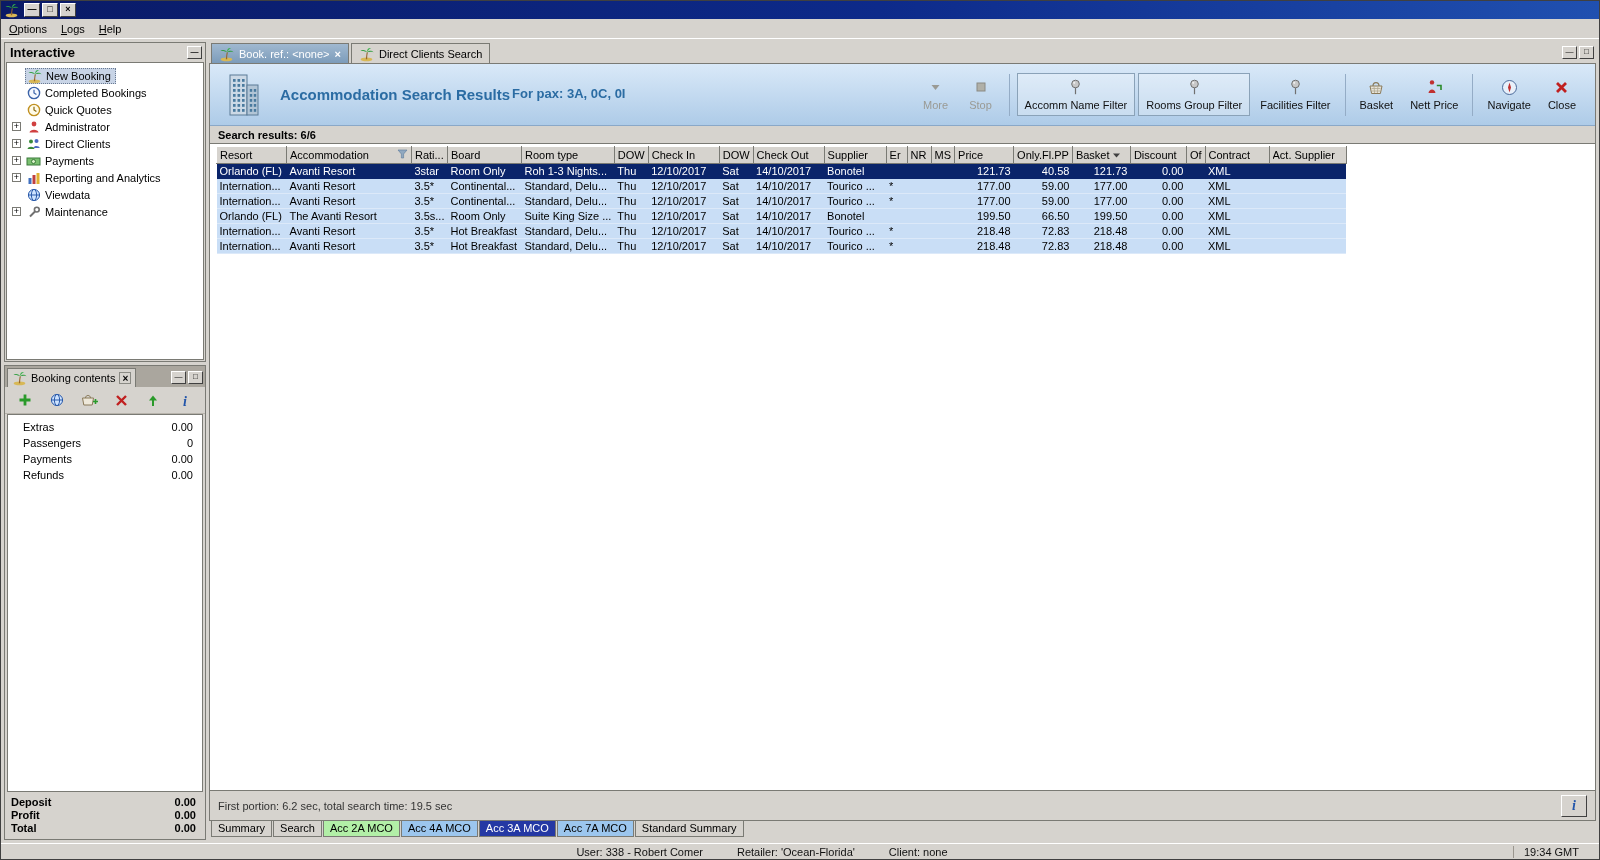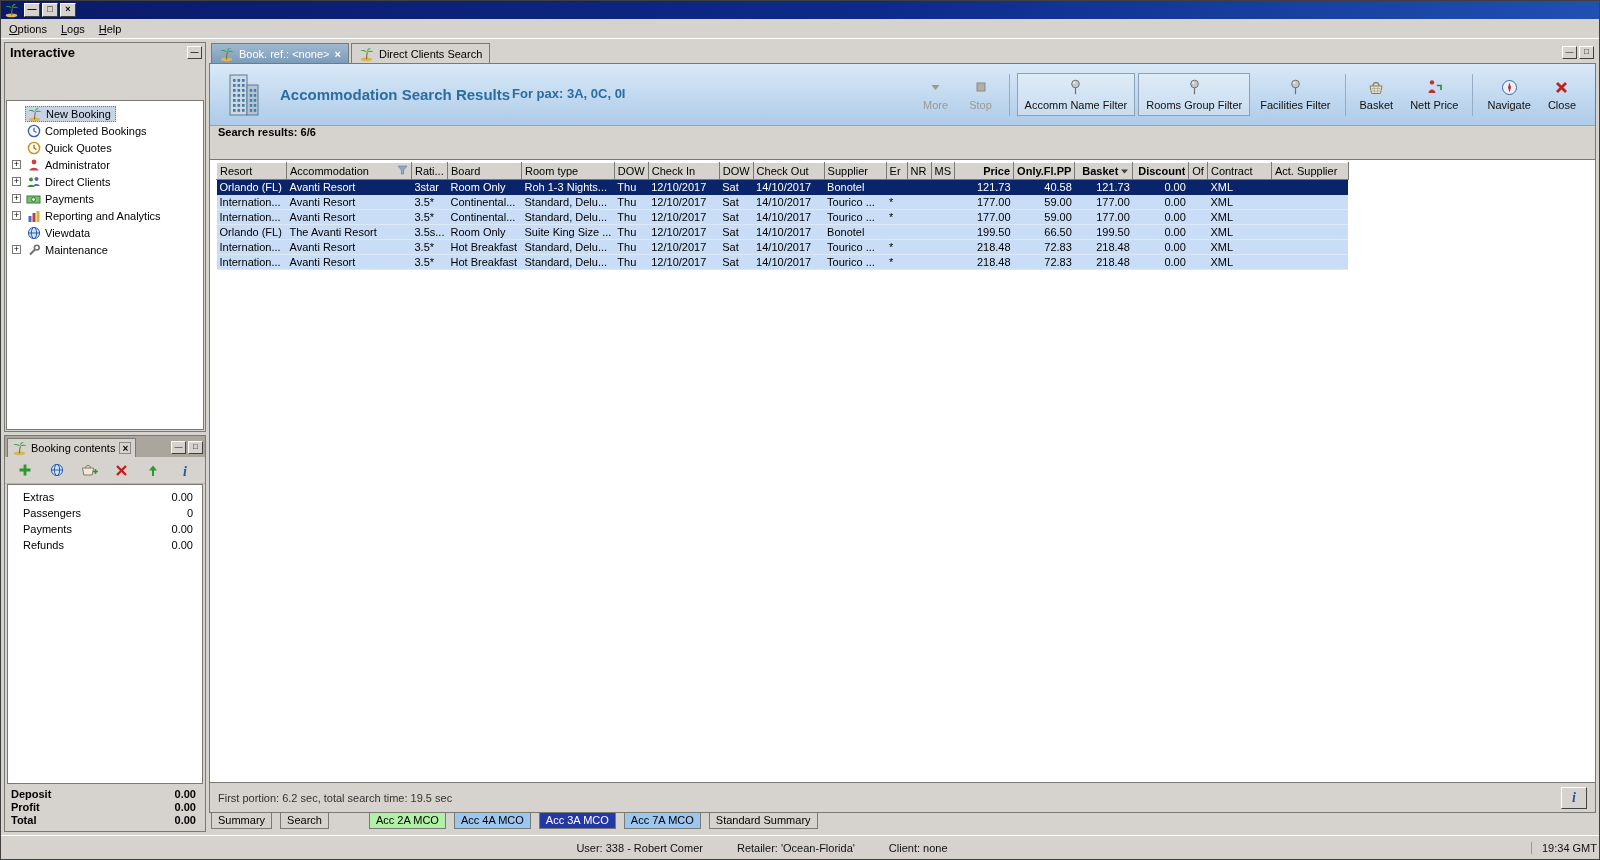--- a/index.html
+++ b/index.html
@@ -18,21 +18,21 @@
   .menu-item::first-letter{text-decoration:underline;}
 
   .content{flex:1;display:flex;padding:3px;gap:3px;min-height:0;}
 
   
   .panel{border:1px solid #7a7a74;background:#d6d3ce;display:flex;flex-direction:column;min-height:0;}
   .small-btn{width:15px;height:13px;background:#d6d3ce;border:1px solid;border-color:#fff #404040 #404040 #fff;font-size:8px;line-height:10px;text-align:center;}
 
   
   .sidebar{width:202px;display:flex;flex-direction:column;gap:3px;flex:0 0 auto;}
-  .side-top{height:390px;flex:0 0 auto;gap:38px;}
+  .side-top{height:320px;flex:0 0 auto;}
   .side-head{display:flex;align-items:center;justify-content:space-between;padding:2px 3px 2px 5px;font-weight:bold;font-size:13px;}
   .tree{flex:1;background:#fff;border:1px solid #7a7a74;margin:0 1px 1px 1px;padding-top:4px;overflow:hidden;}
   .tree-row{display:flex;align-items:center;height:17px;padding-left:5px;}
   .plus-slot{width:13px;flex:0 0 auto;display:flex;align-items:center;}
   .plusbox{width:9px;height:9px;border:1px solid #7a7a74;background:#fff;font-size:9px;line-height:7px;text-align:center;}
   .tree-inner{display:flex;align-items:center;gap:4px;padding:0 4px 0 1px;height:16px;}
   .tree-row.selected .tree-inner{background:#c8d4e6;border:1px dotted #6a7a92;}
   .tree-icon{width:15px;height:15px;display:flex;align-items:center;justify-content:center;flex:0 0 auto;}
 
   
@@ -63,43 +63,43 @@
   .hb-title{font-size:15px;font-weight:bold;}
   .hb-sub{font-size:13px;font-weight:bold;}
   .hb-buttons{margin-left:auto;display:flex;align-items:center;gap:3px;padding-right:4px;}
   .hbtn{display:flex;flex-direction:column;align-items:center;justify-content:center;gap:3px;padding:4px 7px;min-width:42px;}
   .hbtn .hicon{height:18px;display:flex;align-items:center;justify-content:center;}
   .hbtn .hlbl{white-space:nowrap;color:#111;}
   .hbtn.disabled .hlbl{color:#9a9a94;}
   .hbtn.outlined{border:1px solid #8aa2b8;background:rgba(255,255,255,0.28);}
   .hsep{width:1px;height:42px;background:#94acc6;margin:0 4px;}
 
-  .results-bar{height:34px;display:flex;align-items:flex-start;padding-left:8px;font-weight:bold;background:#d6d3ce;border-bottom:1px solid #7a7a74;flex:0 0 auto;}
+  .results-bar{height:18px;display:flex;align-items:center;padding-left:8px;font-weight:bold;background:#d6d3ce;border-bottom:1px solid #7a7a74;flex:0 0 auto;}
 
   .well{flex:1;background:#fff;overflow:hidden;padding:2px 0 0 6px;min-height:0;}
   table{border-collapse:collapse;table-layout:fixed;font-size:11px;}
   th{background:#d6d3ce;border:1px solid;border-color:#fff #7a7a74 #7a7a74 #fff;font-weight:normal;padding:1px 3px;height:17px;overflow:hidden;white-space:nowrap;}
   .thc{display:flex;align-items:center;justify-content:space-between;gap:2px;overflow:hidden;}
-  .thc.r{justify-content:flex-end;font-weight:bold;}
+  .thc.r{justify-content:flex-start;}
   td{padding:0 3px;height:15px;white-space:nowrap;overflow:hidden;border-bottom:1px solid #dcE9f9;}
   td.r{text-align:right;}
   tbody tr{background:#c9def6;}
   tbody tr.selected{background:#0a246a;color:#fff;}
   tbody tr.selected td{border-bottom-color:#0a246a;}
 
   .status-strip{height:30px;background:#d6d3ce;display:flex;align-items:center;padding:0 8px;border-top:1px solid #7a7a74;color:#333;flex:0 0 auto;}
   .i-btn{margin-left:auto;width:26px;height:22px;border:1px solid;border-color:#fff #404040 #404040 #fff;background:#d6d3ce;display:flex;align-items:center;justify-content:center;}
 
-  .bottom-tabs{height:19px;display:flex;align-items:flex-start;gap:8px;padding:0 2px;background:#d6d3ce;flex:0 0 auto;}
+  .bottom-tabs{height:19px;display:flex;align-items:flex-start;gap:1px;padding:0 2px;background:#d6d3ce;flex:0 0 auto;}
   .btab{padding:1px 6px 2px;border:1px solid #7a7a74;border-top:none;background:#d6d3ce;white-space:nowrap;}
-  .btab.green{background:#b2efa7;margin-left:32px;}
+  .btab.green{background:#b2efa7;}
   .btab.blue{background:#9cc6ee;}
   .btab.active{background:#2438a4;color:#fff;}
 
-  .statusbar{height:24px;background:#d6d3ce;border-top:1px solid #fff;display:flex;align-items:center;padding:0 2px;flex:0 0 auto;color:#111;}
+  .statusbar{height:16px;background:#d6d3ce;border-top:1px solid #fff;display:flex;align-items:center;padding:0 20px;flex:0 0 auto;color:#111;}
   .sb-fill{flex:1;}
   .sb-center{display:flex;gap:34px;}
   .sb-time{border-left:1px solid #9a968e;padding-left:10px;margin-left:10px;}
 </style>
 </head>
 <body>
 
 <div class="window">
 
   <div class="titlebar">

